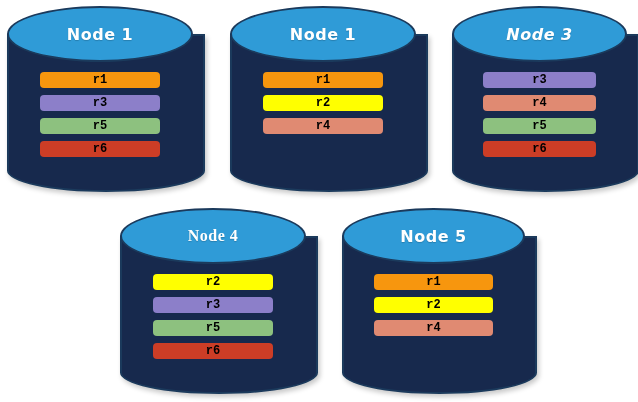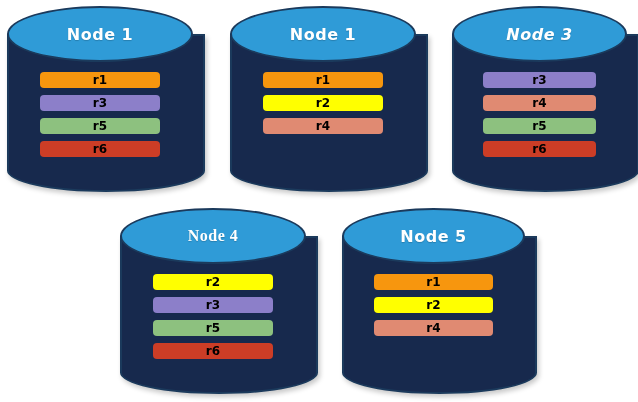--- a/index.html
+++ b/index.html
@@ -58,20 +58,21 @@
     letter-spacing: 0.5px;
     white-space: nowrap;
     text-shadow: 0 1px 1px rgba(0,0,0,0.18);
   }
 
   .replica-stack {
     position: absolute;
     z-index: 4;
     display: flex;
     flex-direction: column;
+    font-family: Liberation Mono, monospace;
   }
 
   .replica {
     border-radius: 4px;
     height: 16px;
     display: flex;
     align-items: center;
     justify-content: center;
     color: #000000;
     font-weight: bold;

